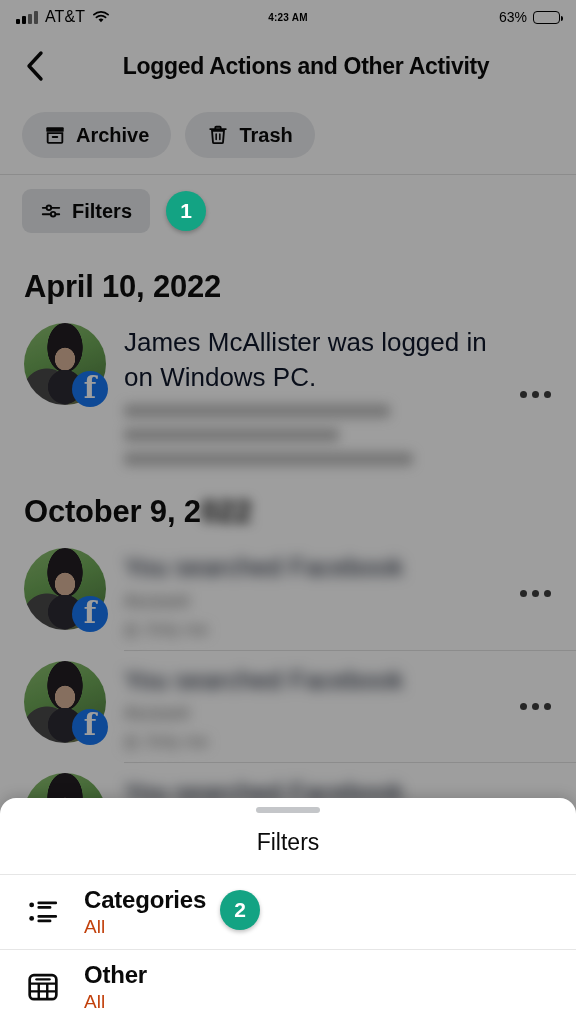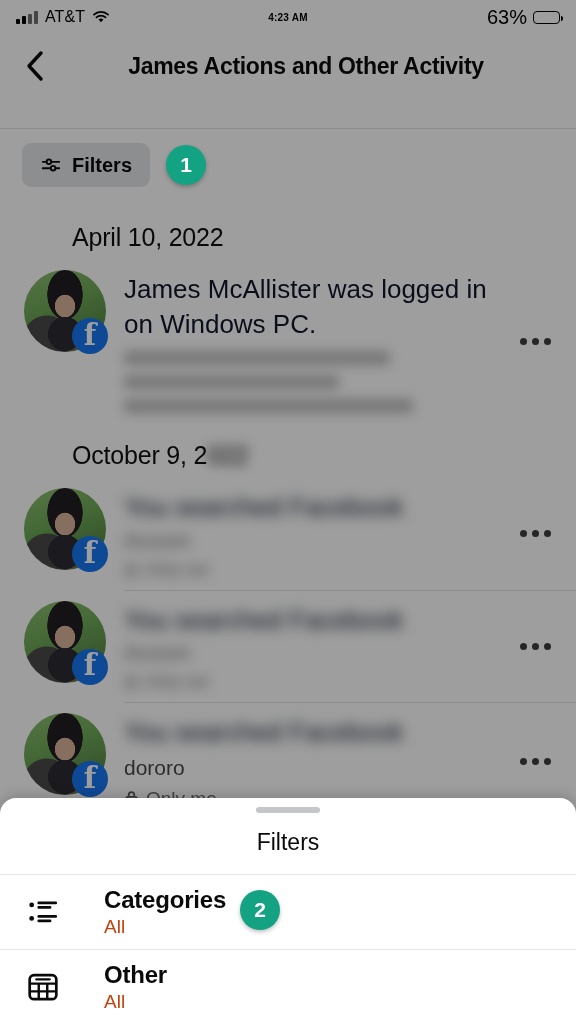--- a/index.html
+++ b/index.html
@@ -45,21 +45,21 @@
   .carrier { font-size:16px; font-weight:400; color:#000; letter-spacing:.1px; }
   .wifi { width:18px; height:14px; }
   .sb-time {
     position:absolute; left:0; right:0; text-align:center;
     font-size:10px; font-weight:600; color:#000; letter-spacing:.2px;
   }
   .sb-right {
     margin-left:auto; display:flex; align-items:center; gap:6px;
     position:relative; z-index:2;
   }
-  .batt-pct { font-size:20px; color:#000; }
+  .batt-pct { font-size:14px; color:#000; }
   .batt {
     width:27px; height:13px; border:1.6px solid #000; border-radius:4px;
     position:relative; padding:1.5px;
   }
   .batt::after {
     content:""; position:absolute; right:-4px; top:4px;
     width:2.5px; height:5px; background:#000; border-radius:0 2px 2px 0;
   }
   .batt-fill { height:100%; width:63%; background:#000; border-radius:2px; }
 
@@ -108,25 +108,24 @@
     background:#13a383; color:#fff;
     display:flex; align-items:center; justify-content:center;
     font-size:21px; font-weight:600;
     box-shadow:0 2px 4px rgba(0,0,0,.25);
     position:relative; z-index:20;
   }
 
   
   .feed { padding:0 0 0 0; }
   .date-head {
-    font-size:25px; font-weight:400; color:#101010;
+    font-size:31px; font-weight:700; color:#101010;
     padding:18px 24px 8px 24px;
     letter-spacing:-.2px;
     position:relative;
-    margin-left:48px;
   }
   .date-blur {
     display:inline-block;
     filter:blur(6px);
   }
   .row {
     display:flex; align-items:flex-start; gap:18px;
     padding:10px 18px 10px 24px;
     position:relative;
   }
@@ -188,21 +187,21 @@
     text-align:center; font-size:23px; font-weight:400; color:#0a0a0a;
     padding:16px 0 18px 0;
   }
   .sheet-row {
     display:flex; align-items:center; gap:20px;
     padding:11px 22px;
     border-top:1px solid #e6e6e6;
     cursor:pointer; position:relative;
   }
   .sheet-ico { flex:0 0 42px; height:42px; display:flex; align-items:center; justify-content:center; }
-  .sheet-txt { display:flex; flex-direction:column;margin-left:20px; }
+  .sheet-txt { display:flex; flex-direction:column; }
   .sheet-label { font-size:24px; font-weight:700; color:#0a0a0a; letter-spacing:-.2px; }
   .sheet-value { font-size:19px; color:#c2410c; margin-top:2px; }
   .badge-inline {
     width:40px; height:40px; border-radius:50%;
     background:#13a383; color:#fff;
     display:flex; align-items:center; justify-content:center;
     font-size:21px; font-weight:600;
     box-shadow:0 2px 4px rgba(0,0,0,.25);
     margin-left:14px; align-self:flex-start; margin-top:4px;
   }
@@ -236,24 +235,41 @@
         <span class="batt"><span class="batt-fill"></span></span>
       </div>
     </div>
 
     <div class="navbar">
       <div class="back-btn">
         <svg width="20" height="32" viewBox="0 0 20 32">
           <path d="M16 3 4 16l12 13" stroke="#0a0a0a" stroke-width="3.4" fill="none" stroke-linecap="round" stroke-linejoin="round"></path>
         </svg>
       </div>
-      <div class="nav-title">James Actions and Other Activity</div>
+      <div class="nav-title">Logged Actions and Other Activity</div>
     </div>
 
     <div class="toolbar">
+      <div class="pill">
+        <svg width="22" height="22" viewBox="0 0 24 24">
+          <rect x="2.5" y="3.5" width="19" height="5" rx="1" fill="#0b0b0b"></rect>
+          <path d="M4 10h16v9.5a1 1 0 0 1-1 1H5a1 1 0 0 1-1-1V10z" fill="none" stroke="#0b0b0b" stroke-width="2"></path>
+          <rect x="8.5" y="13" width="7" height="2.2" rx="1" fill="#0b0b0b"></rect>
+        </svg>
+        <span>Archive</span>
+      </div>
+      <div class="pill">
+        <svg width="22" height="22" viewBox="0 0 24 24">
+          <path d="M3.5 5.5h17" stroke="#0b0b0b" stroke-width="2" stroke-linecap="round"></path>
+          <path d="M9 5.5V4a1 1 0 0 1 1-1h4a1 1 0 0 1 1 1v1.5" stroke="#0b0b0b" stroke-width="2" fill="none"></path>
+          <path d="M5.5 7.5h13l-1 12.2a1.3 1.3 0 0 1-1.3 1.2H7.8a1.3 1.3 0 0 1-1.3-1.2L5.5 7.5z" fill="none" stroke="#0b0b0b" stroke-width="2"></path>
+          <path d="M10 11v6M14 11v6" stroke="#0b0b0b" stroke-width="1.7" stroke-linecap="round"></path>
+        </svg>
+        <span>Trash</span>
+      </div>
     </div>
 
     <div class="filterbar">
       <div class="filters-btn">
         <svg width="22" height="22" viewBox="0 0 24 24">
           <path d="M3 8.5h4M12.5 8.5H21" stroke="#0b0b0b" stroke-width="2" stroke-linecap="round"></path>
           <circle cx="9.7" cy="8.5" r="2.5" fill="none" stroke="#0b0b0b" stroke-width="2"></circle>
           <path d="M3 15.5h8.5M17 15.5h4" stroke="#0b0b0b" stroke-width="2" stroke-linecap="round"></path>
           <circle cx="14.3" cy="15.5" r="2.5" fill="none" stroke="#0b0b0b" stroke-width="2"></circle>
         </svg>

